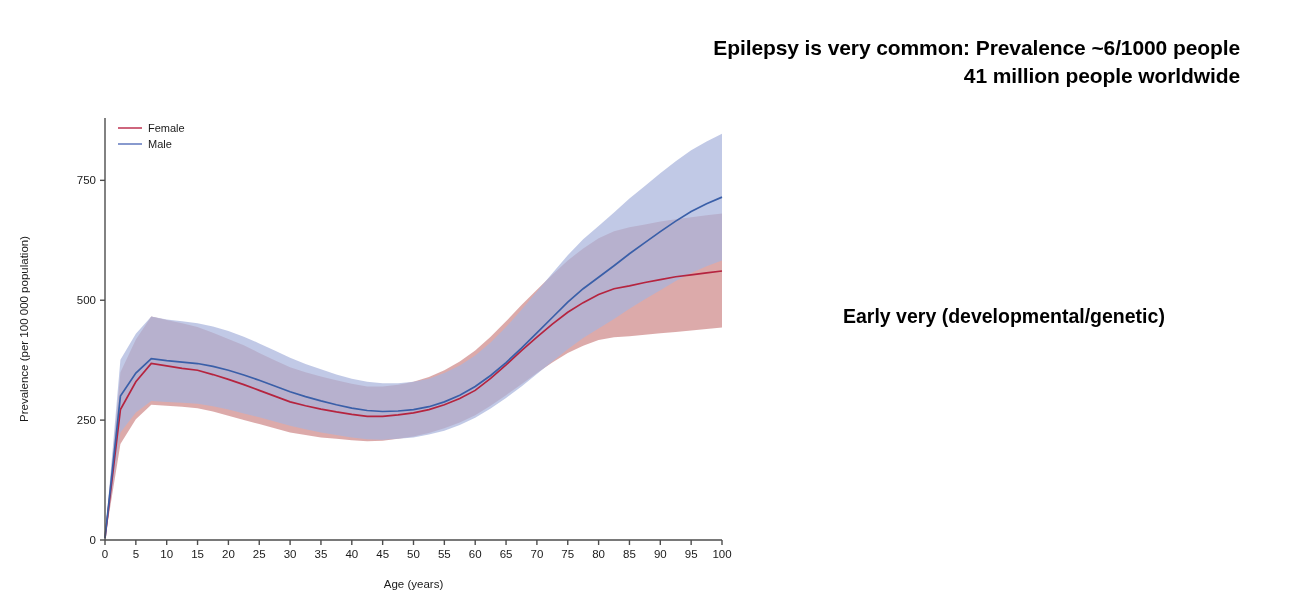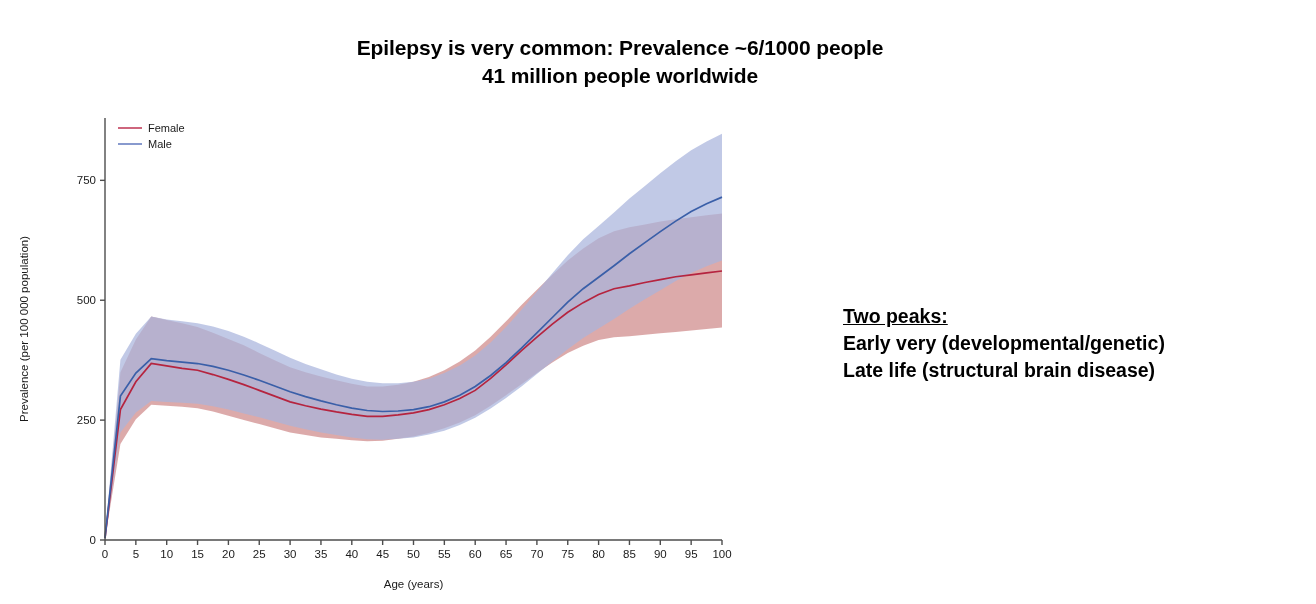--- a/index.html
+++ b/index.html
@@ -6,21 +6,21 @@
   body{
     width:1316px;height:604px;background:#ffffff;
     font-family:"Liberation Sans", sans-serif;
     overflow:hidden;position:relative;
   }
   #slide{position:absolute;inset:0;}
 
   
   .title-block{
     position:absolute;left:0;top:34px;width:1240px;
-    text-align:center;
+    text-align:right;
     font-weight:bold;font-size:21px;color:#000000;
     line-height:28px;letter-spacing:-0.1px;
   }
   .title-line{display:block;}
 
   
   .figure{position:absolute;left:0px;top:110px;width:780px;height:490px;}
 
   .fig-svg{position:absolute;left:0;top:0;}
 
@@ -116,18 +116,16 @@
           <line x1="118" y1="34" x2="142" y2="34" stroke="#7b8fc9" stroke-width="1.8"></line>
           <text x="148" y="38" font-size="11" fill="#1a1a1a" font-family="Liberation Sans, sans-serif">Male</text>
         </g>
 
       <text id="ylab" transform="rotate(-90)" font-size="11.5" fill="#1a1a1a" font-family="Liberation Sans, sans-serif" text-anchor="middle" x="-219" y="28">Prevalence (per 100 000 population)</text>
       <text id="xlab" font-size="11.5" fill="#1a1a1a" font-family="Liberation Sans, sans-serif" text-anchor="middle" x="413.5" y="478">Age (years)</text>
     </svg>
   </div>
 
   <div class="notes">
-    <span class="hd ln">Two peaks:</span>
     <span class="ln">Early very (developmental/genetic)</span>
-    <span class="ln">Late life (structural brain disease)</span>
   </div>
 
 </div>
 
 </body></html>

